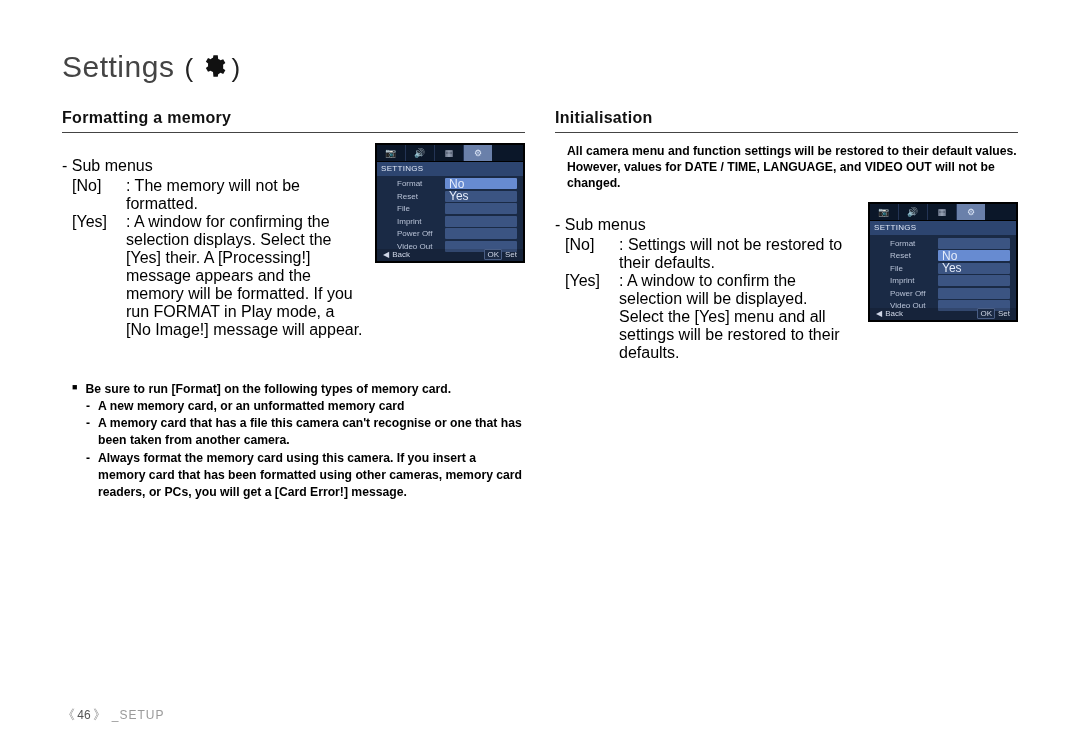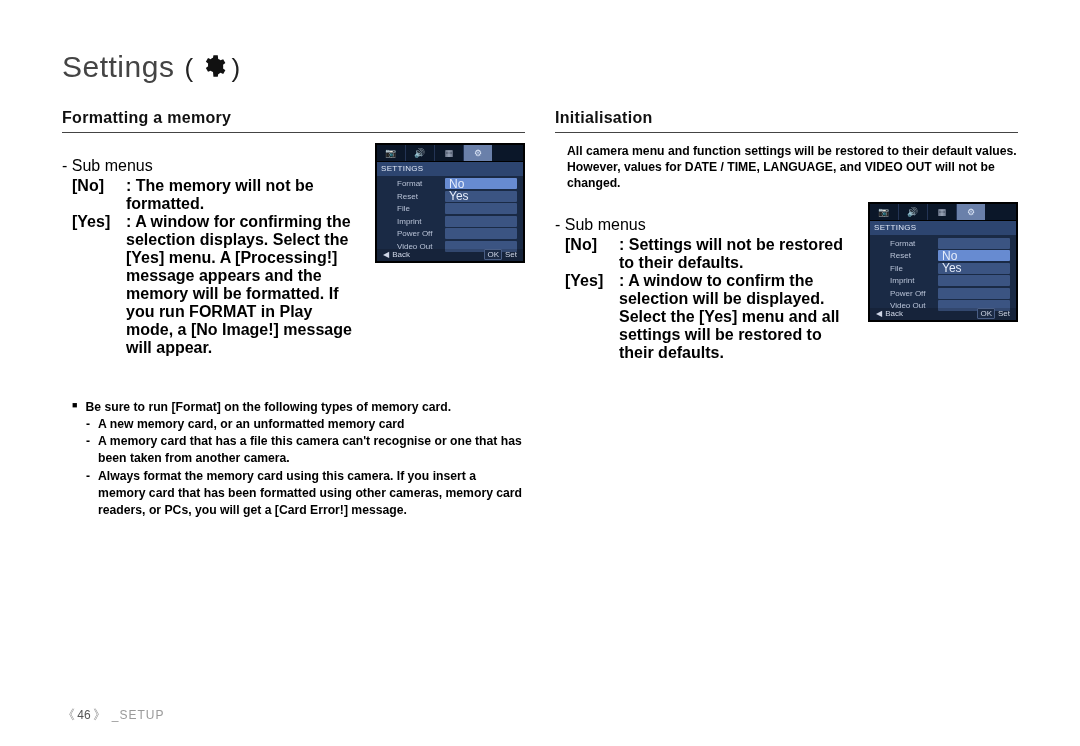--- a/index.html
+++ b/index.html
@@ -79,21 +79,21 @@
   .row .txt { flex: 1 1 auto; }
 
   .subm {
     margin-top: 14px;
   }
   .sub-title { margin-bottom: 2px; }
   .sub-items { padding-left: 10px; }
   .sub-line {
     display: flex;
     gap: 8px;
-    font-weight: 700;
+    font-weight: 400;
   }
   .sub-key {
     min-width: 46px;
   }
 
   
   .thumb {
     width: 150px;
     height: 120px;
     flex: 0 0 auto;
@@ -246,21 +246,21 @@
         <div class="txt">
           <div class="subm">
             <div class="sub-title">- Sub menus</div>
             <div class="sub-items">
               <div class="sub-line">
                 <div class="sub-key">[No]</div>
                 <div style="flex:1">: The memory will not be formatted.</div>
               </div>
               <div class="sub-line">
                 <div class="sub-key">[Yes]</div>
-                <div style="flex:1">: A window for confirming the selection displays. Select the [Yes] menu. A [Processing!] message appears and the memory will be formatted. If you run FORMAT in Play mode, a [No Image!] message will appear.</div>
+                <div style="flex:1">: A window for confirming the selection displays. Select the [Yes] their. A [Processing!] message appears and the memory will be formatted. If you run FORMAT in Play mode, a [No Image!] message will appear.</div>
               </div>
             </div>
           </div>
         </div>
 
         <div class="thumb">
           <div class="thumb-top">
             <div class="top-ico">📷</div>
             <div class="top-ico">🔊</div>
             <div class="top-ico">▦</div>

